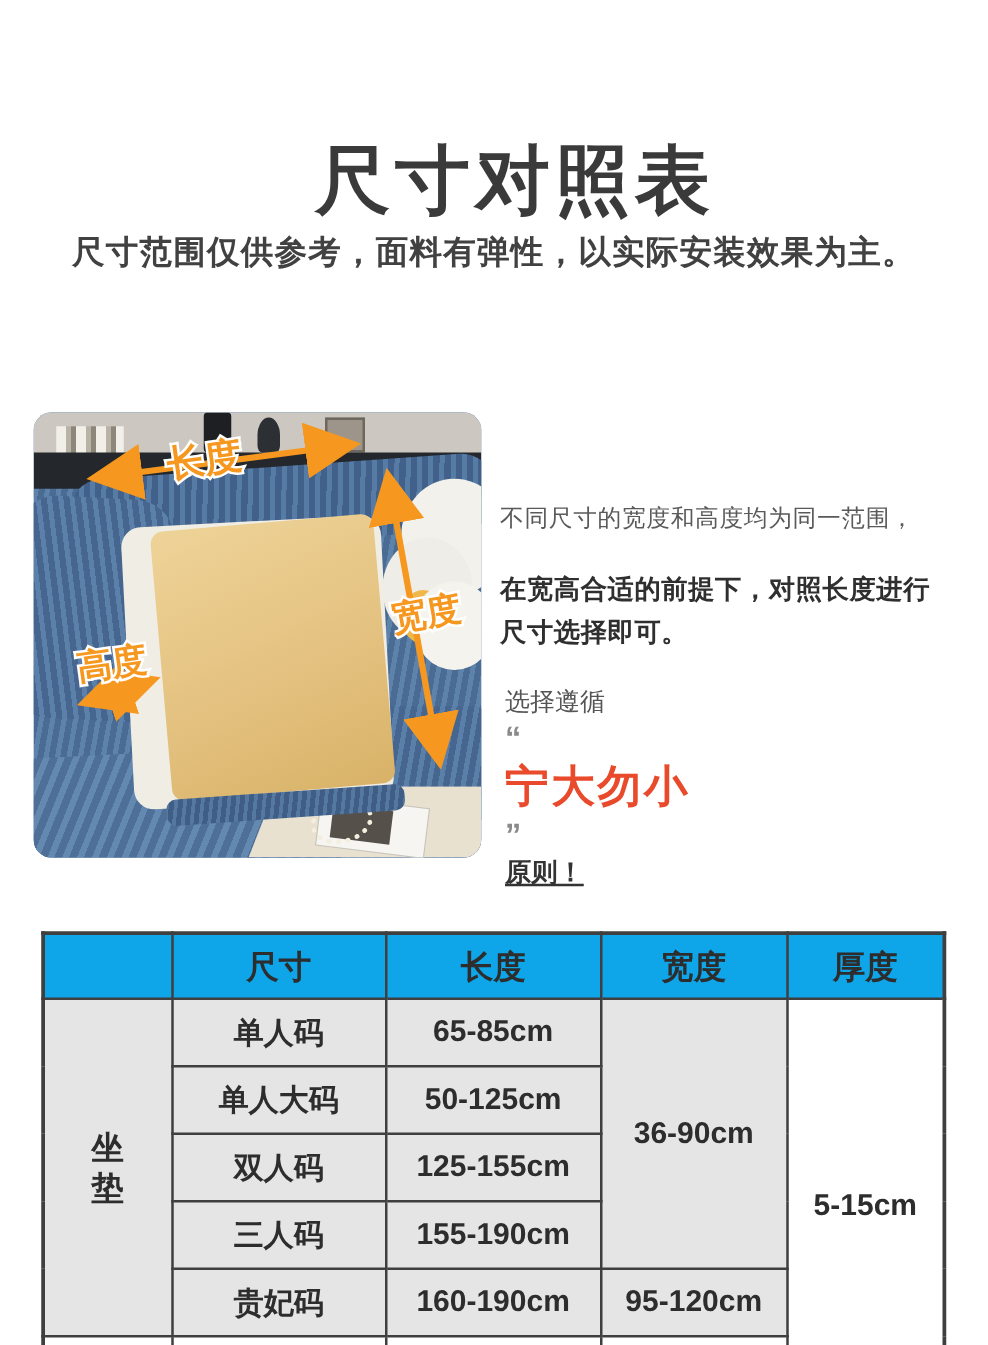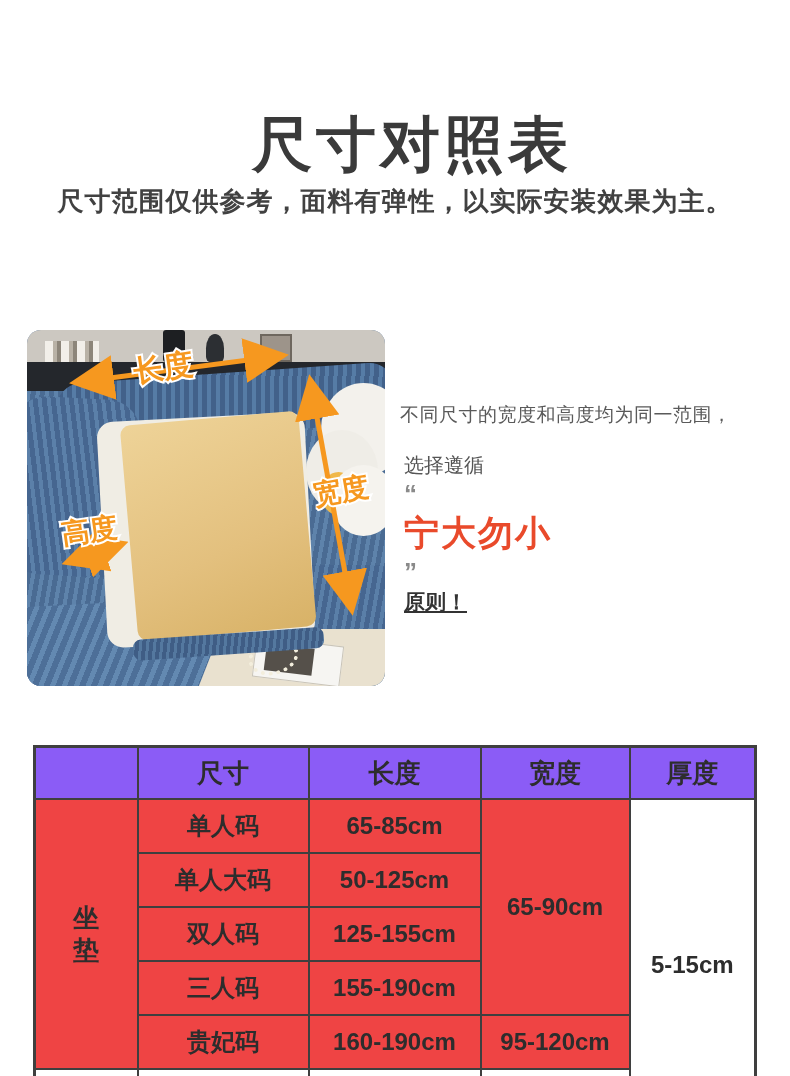--- a/index.html
+++ b/index.html
@@ -62,22 +62,22 @@
   .note-quote{font-size:26px;font-weight:700;color:#8a8a8a;margin:0 4px;}
   .note-highlight{font-size:35px;font-weight:800;color:#e94a2b;letter-spacing:2px;}
   .note-suffix{font-size:21px;font-weight:700;color:#333;text-decoration:underline;}
 
   
   .size-table{position:absolute;left:33px;top:745px;width:721px;
         border-collapse:collapse;table-layout:fixed;}
   .size-table th,.size-table td{border:2px solid #3f3f3f;text-align:center;vertical-align:middle;
         color:#2d2d2d;padding:0;}
   .size-table{border:3px solid #3f3f3f;}
-  .hrow th{height:50px;background:#8b5cf6;font-size:26px;font-weight:700;margin-top:32px;}
-  .brow td,.brow th{height:52px;background:#ef4444;font-size:24px;font-weight:700;}
+  .hrow th{height:50px;background:#0ea5e9;font-size:26px;font-weight:700;margin-top:32px;}
+  .brow td,.brow th{height:52px;background:#e5e5e5;font-size:24px;font-weight:700;}
   .cell-white{background:#ffffff !important;}
   .vlabel{width:1.2em;margin:0 auto;line-height:1.25;word-break:break-all;font-size:26px;font-weight:700;}
   .partial td,.partial th{height:60px;background:#ffffff;font-size:24px;font-weight:700;}
 </style>
 </head>
 <body>
 
 <div class="page">
 
   <h1 class="title">尺寸对照表</h1>
@@ -120,20 +120,22 @@
       <line x1="284" y1="54" x2="324" y2="276" stroke="#f6981f" stroke-width="5" marker-start="url(#ah)" marker-end="url(#ah)"></line>
       <line x1="44" y1="231" x2="92" y2="215" stroke="#f6981f" stroke-width="5" marker-start="url(#ah)" marker-end="url(#ah)"></line>
       <text x="108" y="52" font-size="30" transform="rotate(-8 108 52)">长度</text>
       <text x="288" y="175" font-size="28" transform="rotate(-10 288 175)">宽度</text>
       <text x="36" y="214" font-size="28" transform="rotate(-8 36 214)">高度</text>
     </svg>
   </div>
 
   <div class="note">
     <p class="note-line1">不同尺寸的宽度和高度均为同一范围，</p>
+    <p class="note-line2"><span>在宽高合适的前提下，对照长度进行</span><br>
+      <span>尺寸选择即可。</span></p>
     <p class="note-line4">
       <span class="note-prefix">选择遵循</span>
       <span class="note-quote">“</span>
       <span class="note-highlight">宁大勿小</span>
       <span class="note-quote">”</span>
       <span class="note-suffix">原则！</span>
     </p>
   </div>
 
   <table class="size-table">
@@ -151,21 +153,21 @@
       <th>长度</th>
       <th>宽度</th>
       <th>厚度</th>
     </tr>
     <tr class="brow">
       <th rowspan="5">
         <div class="vlabel">坐垫</div>
       </th>
       <td>单人码</td>
       <td>65-85cm</td>
-      <td rowspan="4">65-90cm</td>
+      <td rowspan="4">36-90cm</td>
       <td rowspan="6" class="cell-white">5-15cm</td>
     </tr>
     <tr class="brow">
       <td>单人大码</td>
       <td>50-125cm</td>
     </tr>
     <tr class="brow">
       <td>双人码</td>
       <td>125-155cm</td>
     </tr>

